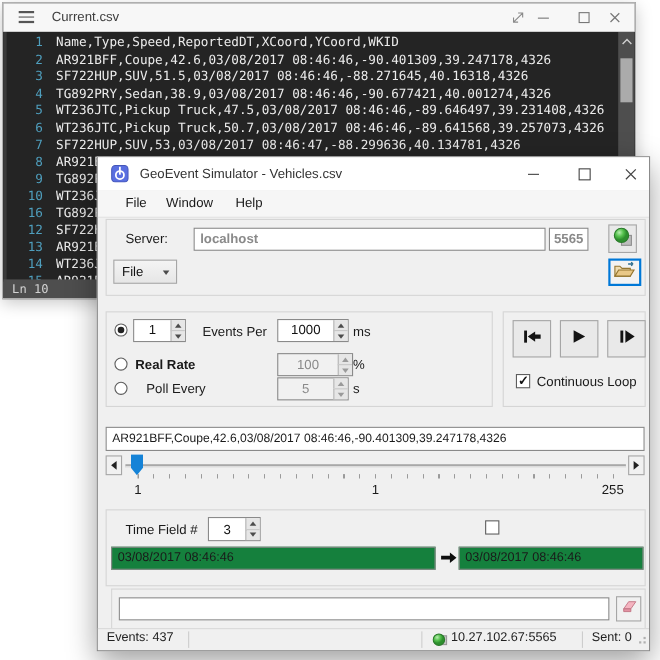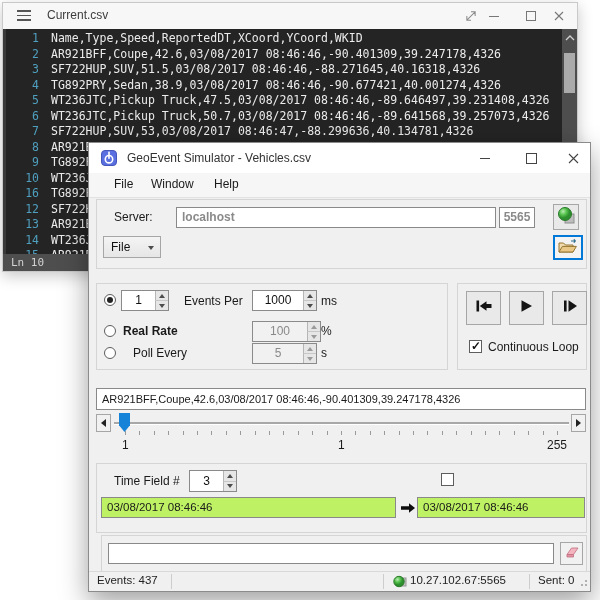--- a/index.html
+++ b/index.html
@@ -35,21 +35,21 @@
   .sim-title{position:absolute;left:38px;top:8px;font-size:12px;color:#333;white-space:nowrap;}
   .sim-ctl{position:absolute;top:0;width:32px;height:30px;display:flex;align-items:center;justify-content:center;}
   .menubar{position:absolute;left:0;top:30px;right:0;height:24px;background:#f6f6f6;border-bottom:1px solid #e2e2e2;}
   .menu-item{position:absolute;top:4px;font-size:12px;color:#1a1a1a;padding:0 2px;}
 
   .grp{position:absolute;border:1px solid #d5d5d5;box-sizing:border-box;}
   .lbl{position:absolute;font-size:12px;color:#1a1a1a;white-space:nowrap;}
   .tb{position:absolute;background:#fff;border:1px solid #898989;box-sizing:border-box;
       font-size:12px;color:#1a1a1a;padding:0 5px;white-space:nowrap;overflow:hidden;}
   .tb.dis{color:#8a8a8a;font-weight:bold;}
-  .tb.gray{background:#bef264;}
+  .tb.gray{background:#15803d;}
   .btn{position:absolute;background:#e9e9e9;border:1px solid #a6a6a6;box-sizing:border-box;
        display:flex;align-items:center;justify-content:center;}
 
   .spin{position:absolute;height:21px;border:1px solid #8a8a8a;background:#fff;box-sizing:border-box;display:flex;}
   .spin-val{flex:1;text-align:center;font-size:12px;line-height:18px;color:#111;}
   .spin.dis{background:#f1f1f1;}
   .spin.dis .spin-val{color:#8a8a8a;}
   .spin-btns{width:13px;display:flex;flex-direction:column;}
   .sp-b{flex:1;background:#e6e6e6;border-left:1px solid #b5b5b5;display:flex;align-items:center;justify-content:center;}
   .sp-b + .sp-b{border-top:1px solid #c7c7c7;}

